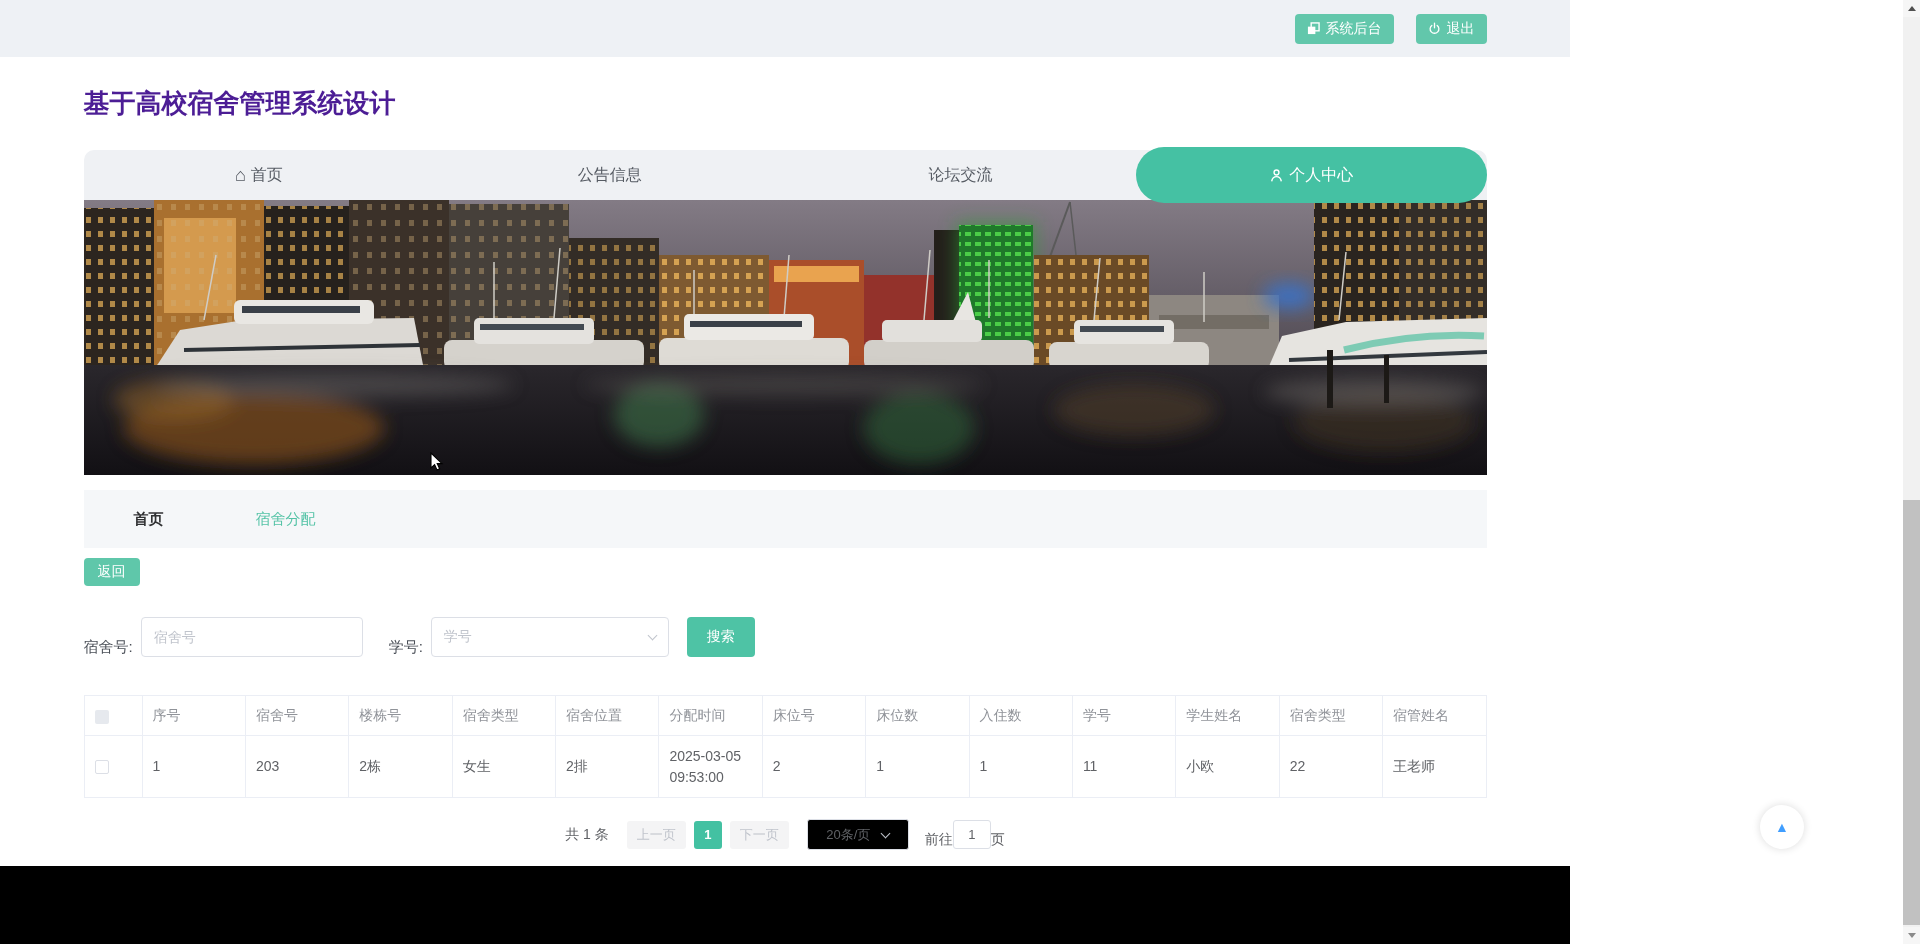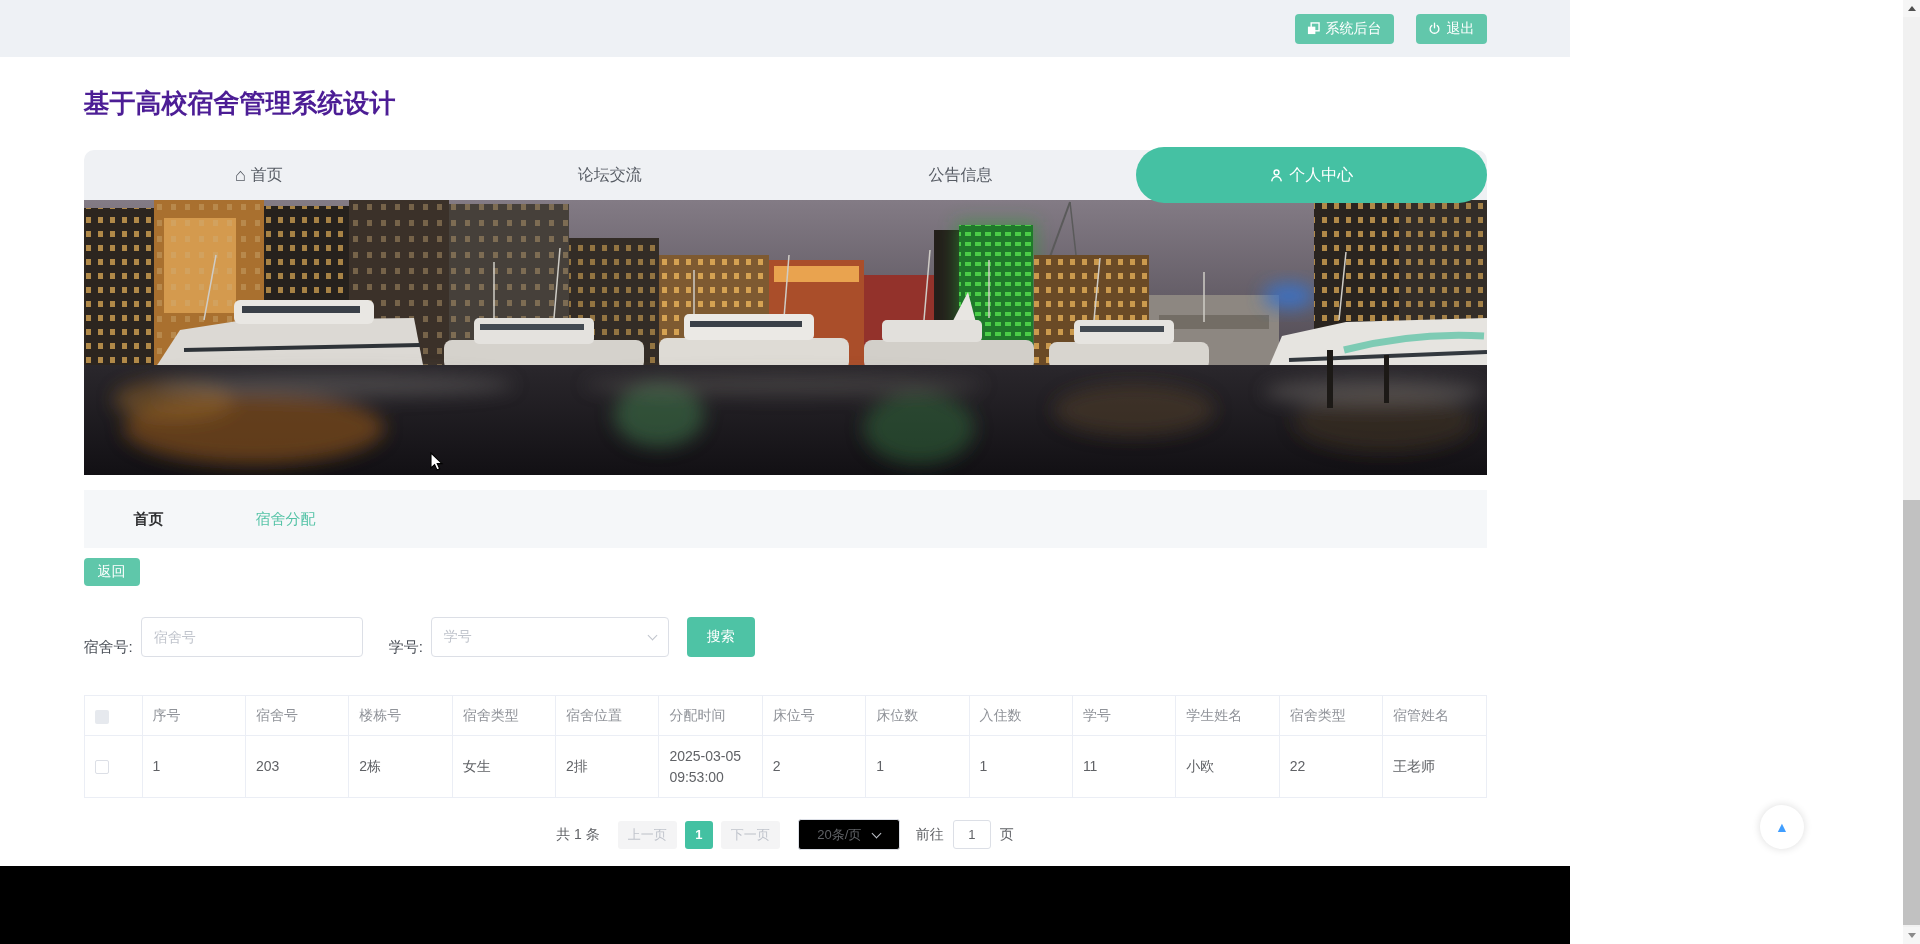--- a/index.html
+++ b/index.html
@@ -57,21 +57,21 @@
   .cb { display:inline-block; width:14px; height:14px; border-radius:2px; vertical-align:middle; }
   .cb.hdr { background:#e6e9ee; cursor:pointer; }
   .cb.row { background:#fff; border:1px solid #dcdfe6; cursor:pointer; }
 
   
   .pagination { margin-top:21px; display:flex; align-items:center; justify-content:center; font-size:14px; color:#606266; }
   .pg-total { margin-right:14px; }
   .pg-btn { height:28px; min-width:48px; padding:0 10px; background:#f4f4f5; color:#c0c4cc; border:none; border-radius:3px; font-size:13px; margin:0 4px; display:inline-flex; align-items:center; justify-content:center; cursor:default; }
   .pg-num { height:28px; min-width:28px; background:#43c1a2; color:#fff; border-radius:3px; font-size:13px; font-weight:bold; margin:0 4px; display:inline-flex; align-items:center; justify-content:center; cursor:pointer; }
   .pg-size { margin-left:14px; width:102px; height:31px; border:1px solid #dcdfe6; border-radius:3px; display:flex; align-items:center; justify-content:center; gap:12px; color:#606266; font-size:13px; cursor:pointer; background:#000000; }
-  .pg-goto { margin-left:16px; display:flex; align-items:center; gap:9px; }
+  .pg-goto { margin-left:16px; display:flex; align-items:flex-end; }
   .pg-goto input { width:38px; height:29px; border:1px solid #dcdfe6; border-radius:3px; text-align:center; font-size:13px; color:#606266; outline:none; }
 
   
   .footer { position:absolute; left:0; top:866px; width:100%; height:78px; background:#000; }
 
   
   .backtop { position:absolute; left:1760px; top:805px; width:44px; height:44px; border-radius:50%; background:#fff; box-shadow:0 0 8px rgba(0,0,0,0.14); display:flex; align-items:center; justify-content:center; cursor:pointer; }
   .backtop .bt-glyph { color:#409eff; font-size:14px; line-height:1; }
 
   
@@ -113,24 +113,24 @@
   <main class="container">
 
     <h1 class="page-title">基于高校宿舍管理系统设计</h1>
 
     <nav class="tabs">
       <div class="tab">
         <span class="home-glyph">⌂</span>
         <span>首页</span>
       </div>
       <div class="tab">
+        <span>公告信息</span>
+      </div>
+      <div class="tab">
         <span>论坛交流</span>
-      </div>
-      <div class="tab">
-        <span>公告信息</span>
       </div>
       <div class="tab active">
         <svg width="15" height="15" viewBox="0 0 16 16">
           <circle cx="8" cy="4.8" r="2.6" fill="none" stroke="#fff" stroke-width="1.5"></circle>
           <path d="M3 13.6c.6-3 2.5-4.4 5-4.4s4.4 1.4 5 4.4" fill="none" stroke="#fff" stroke-width="1.5" stroke-linecap="round"></path>
         </svg>
         <span>个人中心</span>
       </div>
     </nav>
 

